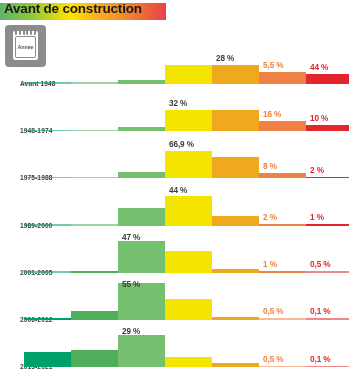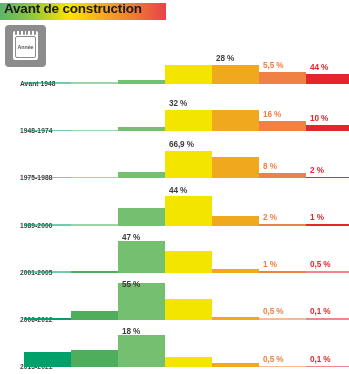--- a/index.html
+++ b/index.html
@@ -171,21 +171,21 @@
         <div class="seg" style="left: 290px; width: 47px; height: 1.6px; background: rgb(227, 38, 43); opacity: 0.55;"></div>
         <div class="seg-val" style="color: rgb(227, 38, 43); left: 294px; top: 27.4px;">0,1 %</div>
       </div>
     </div>
     <div class="row" style="top: 283.2px; height: 47.2px;">
       <div class="row-label" style="top: 36px;">2013-2021</div>
       <div class="plot" style="height: 40px; top: 0px;">
         <div class="seg" style="left: 8px; width: 47px; height: 15.3333px; background: rgb(0, 160, 107);"></div>
         <div class="seg" style="left: 55px; width: 47px; height: 17.3333px; background: rgb(79, 174, 92);"></div>
         <div class="seg" style="left: 102px; width: 47px; height: 32px; background: rgb(116, 191, 112);"></div>
-        <div class="seg-val" style="color: rgb(61, 61, 61); left: 106px; top: 0px;">18 %</div>
+        <div class="seg-val" style="color: rgb(61, 61, 61); left: 106px; top: 0px;">29 %</div>
         <div class="seg" style="left: 149px; width: 47px; height: 10.6667px; background: rgb(243, 229, 0);"></div>
         <div class="seg" style="left: 196px; width: 47px; height: 4px; background: rgb(240, 168, 30);"></div>
         <div class="seg" style="left: 243px; width: 47px; height: 1.6px; background: rgb(238, 129, 67); opacity: 0.55;"></div>
         <div class="seg-val" style="color: rgb(238, 129, 67); left: 247px; top: 27.4px;">0,5 %</div>
         <div class="seg" style="left: 290px; width: 47px; height: 1.6px; background: rgb(227, 38, 43); opacity: 0.55;"></div>
         <div class="seg-val" style="color: rgb(227, 38, 43); left: 294px; top: 27.4px;">0,1 %</div>
       </div>
     </div>
   </div>
 

